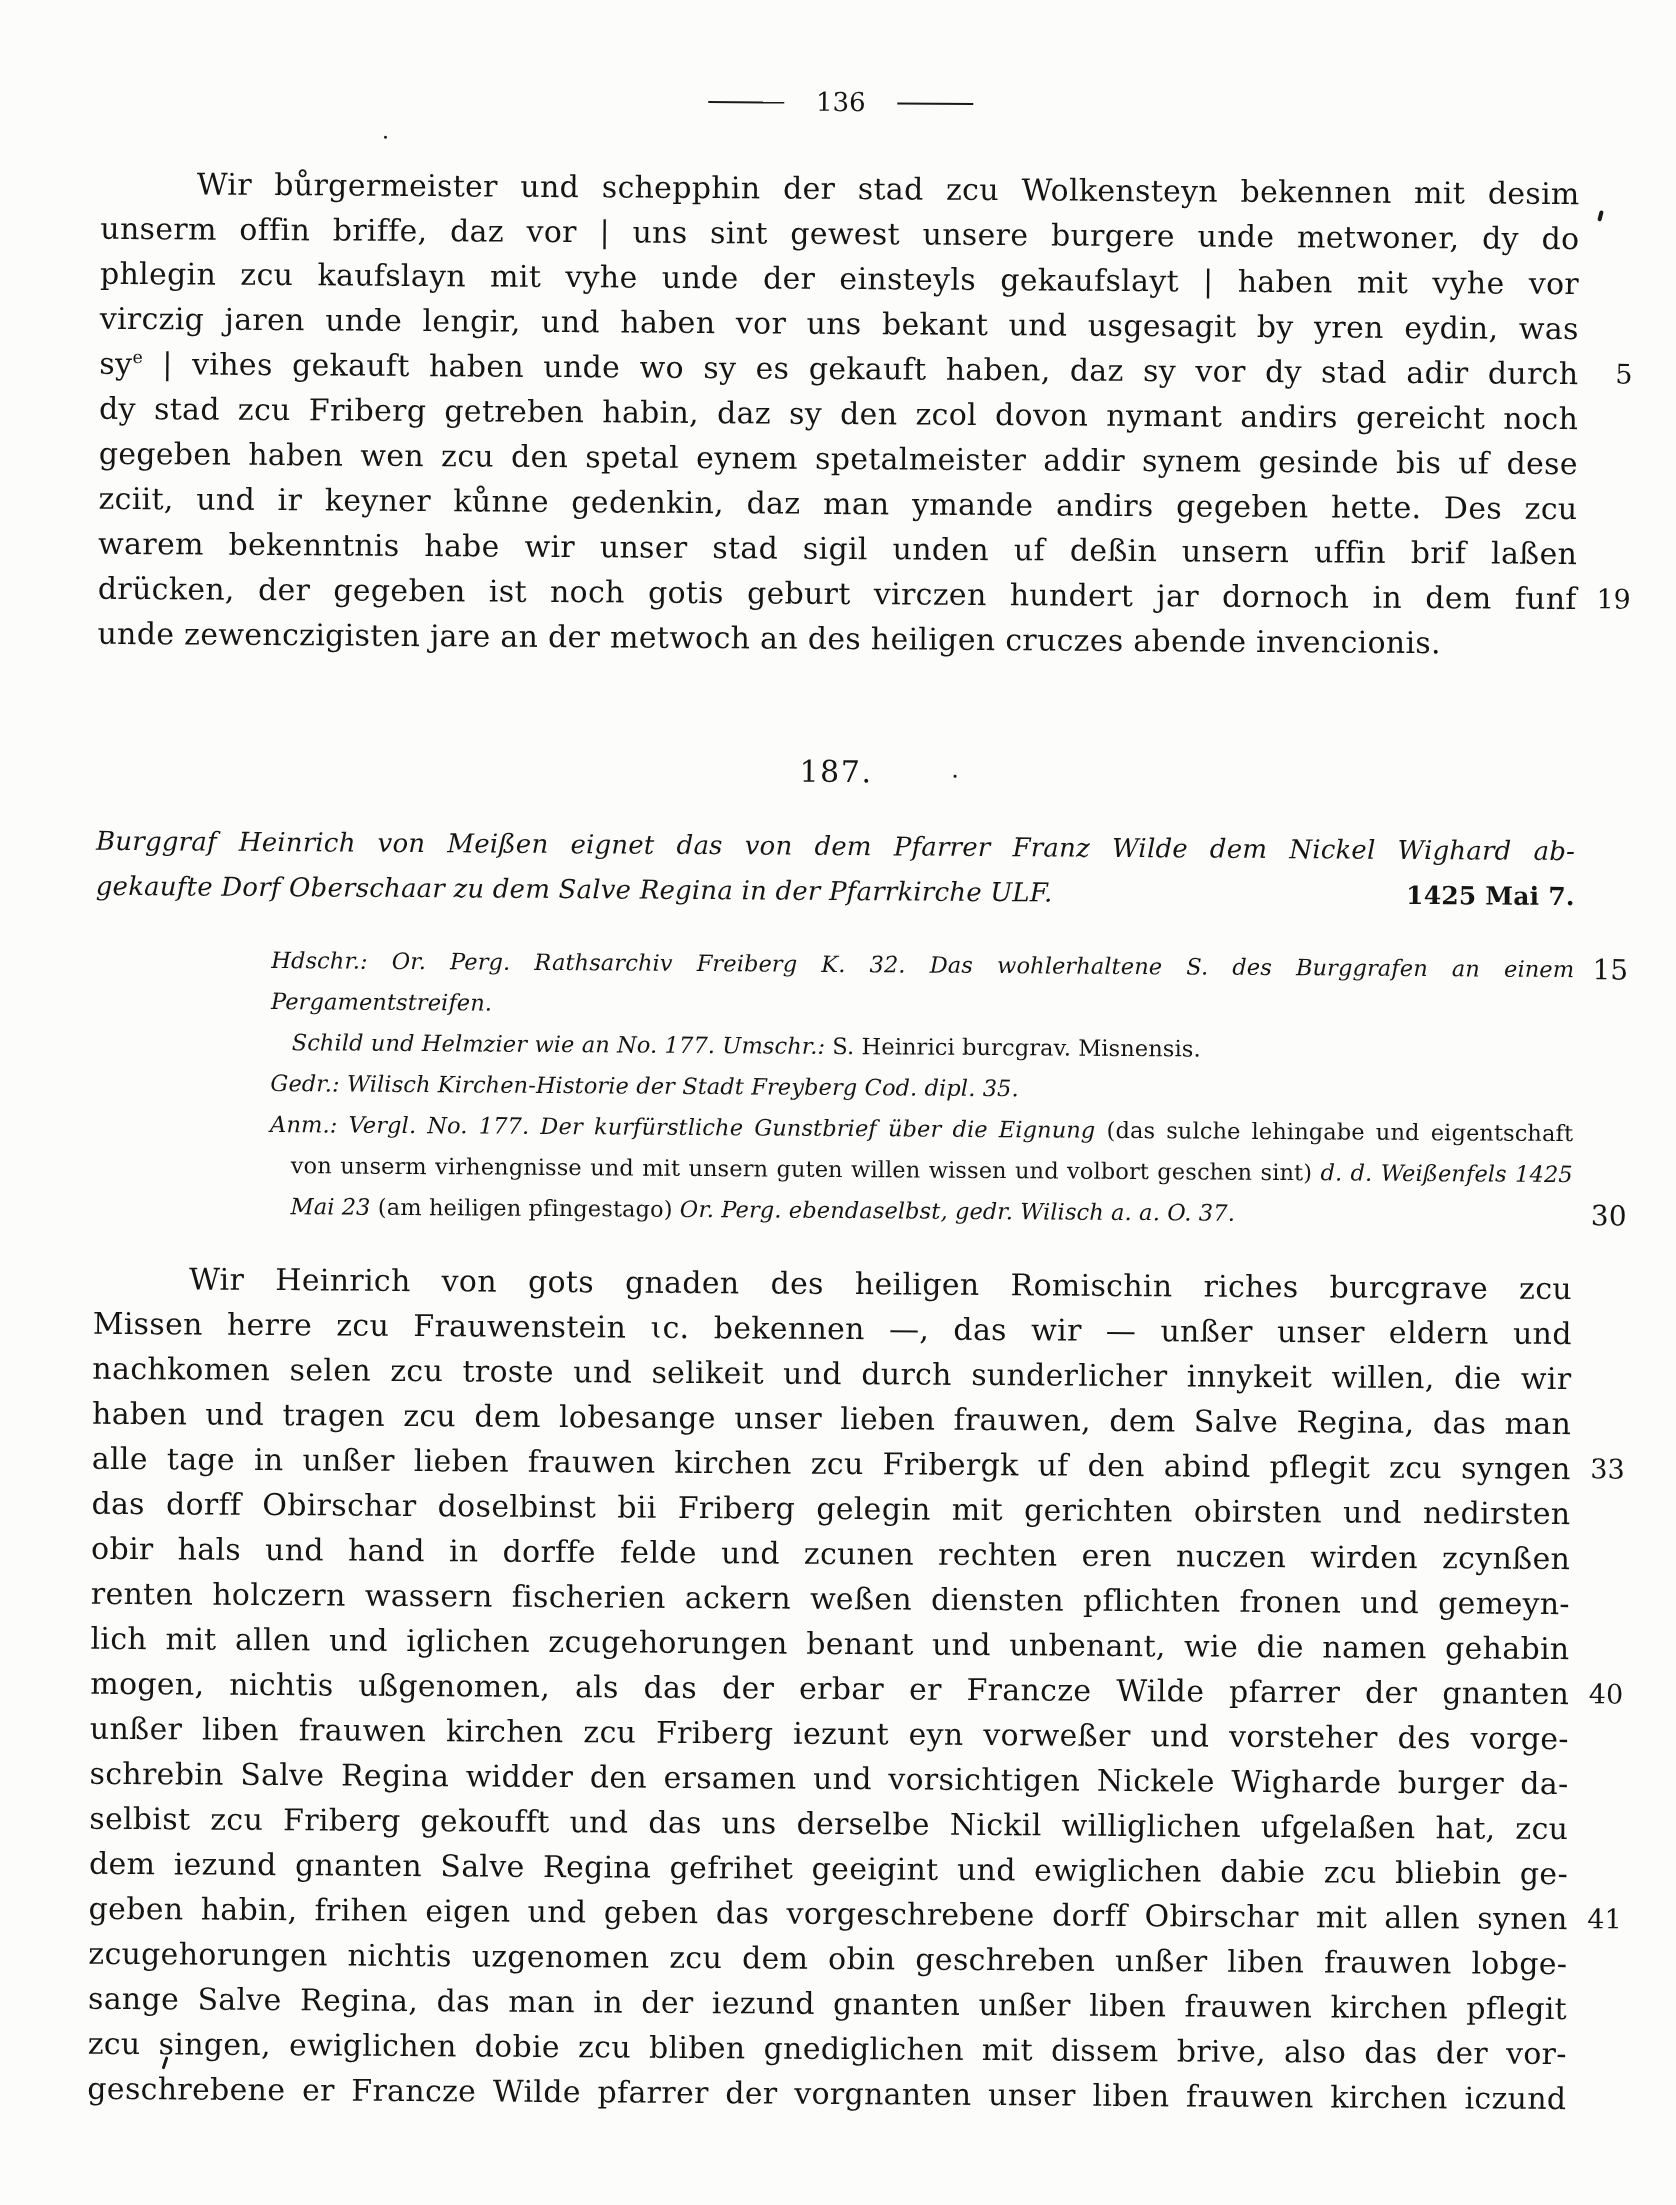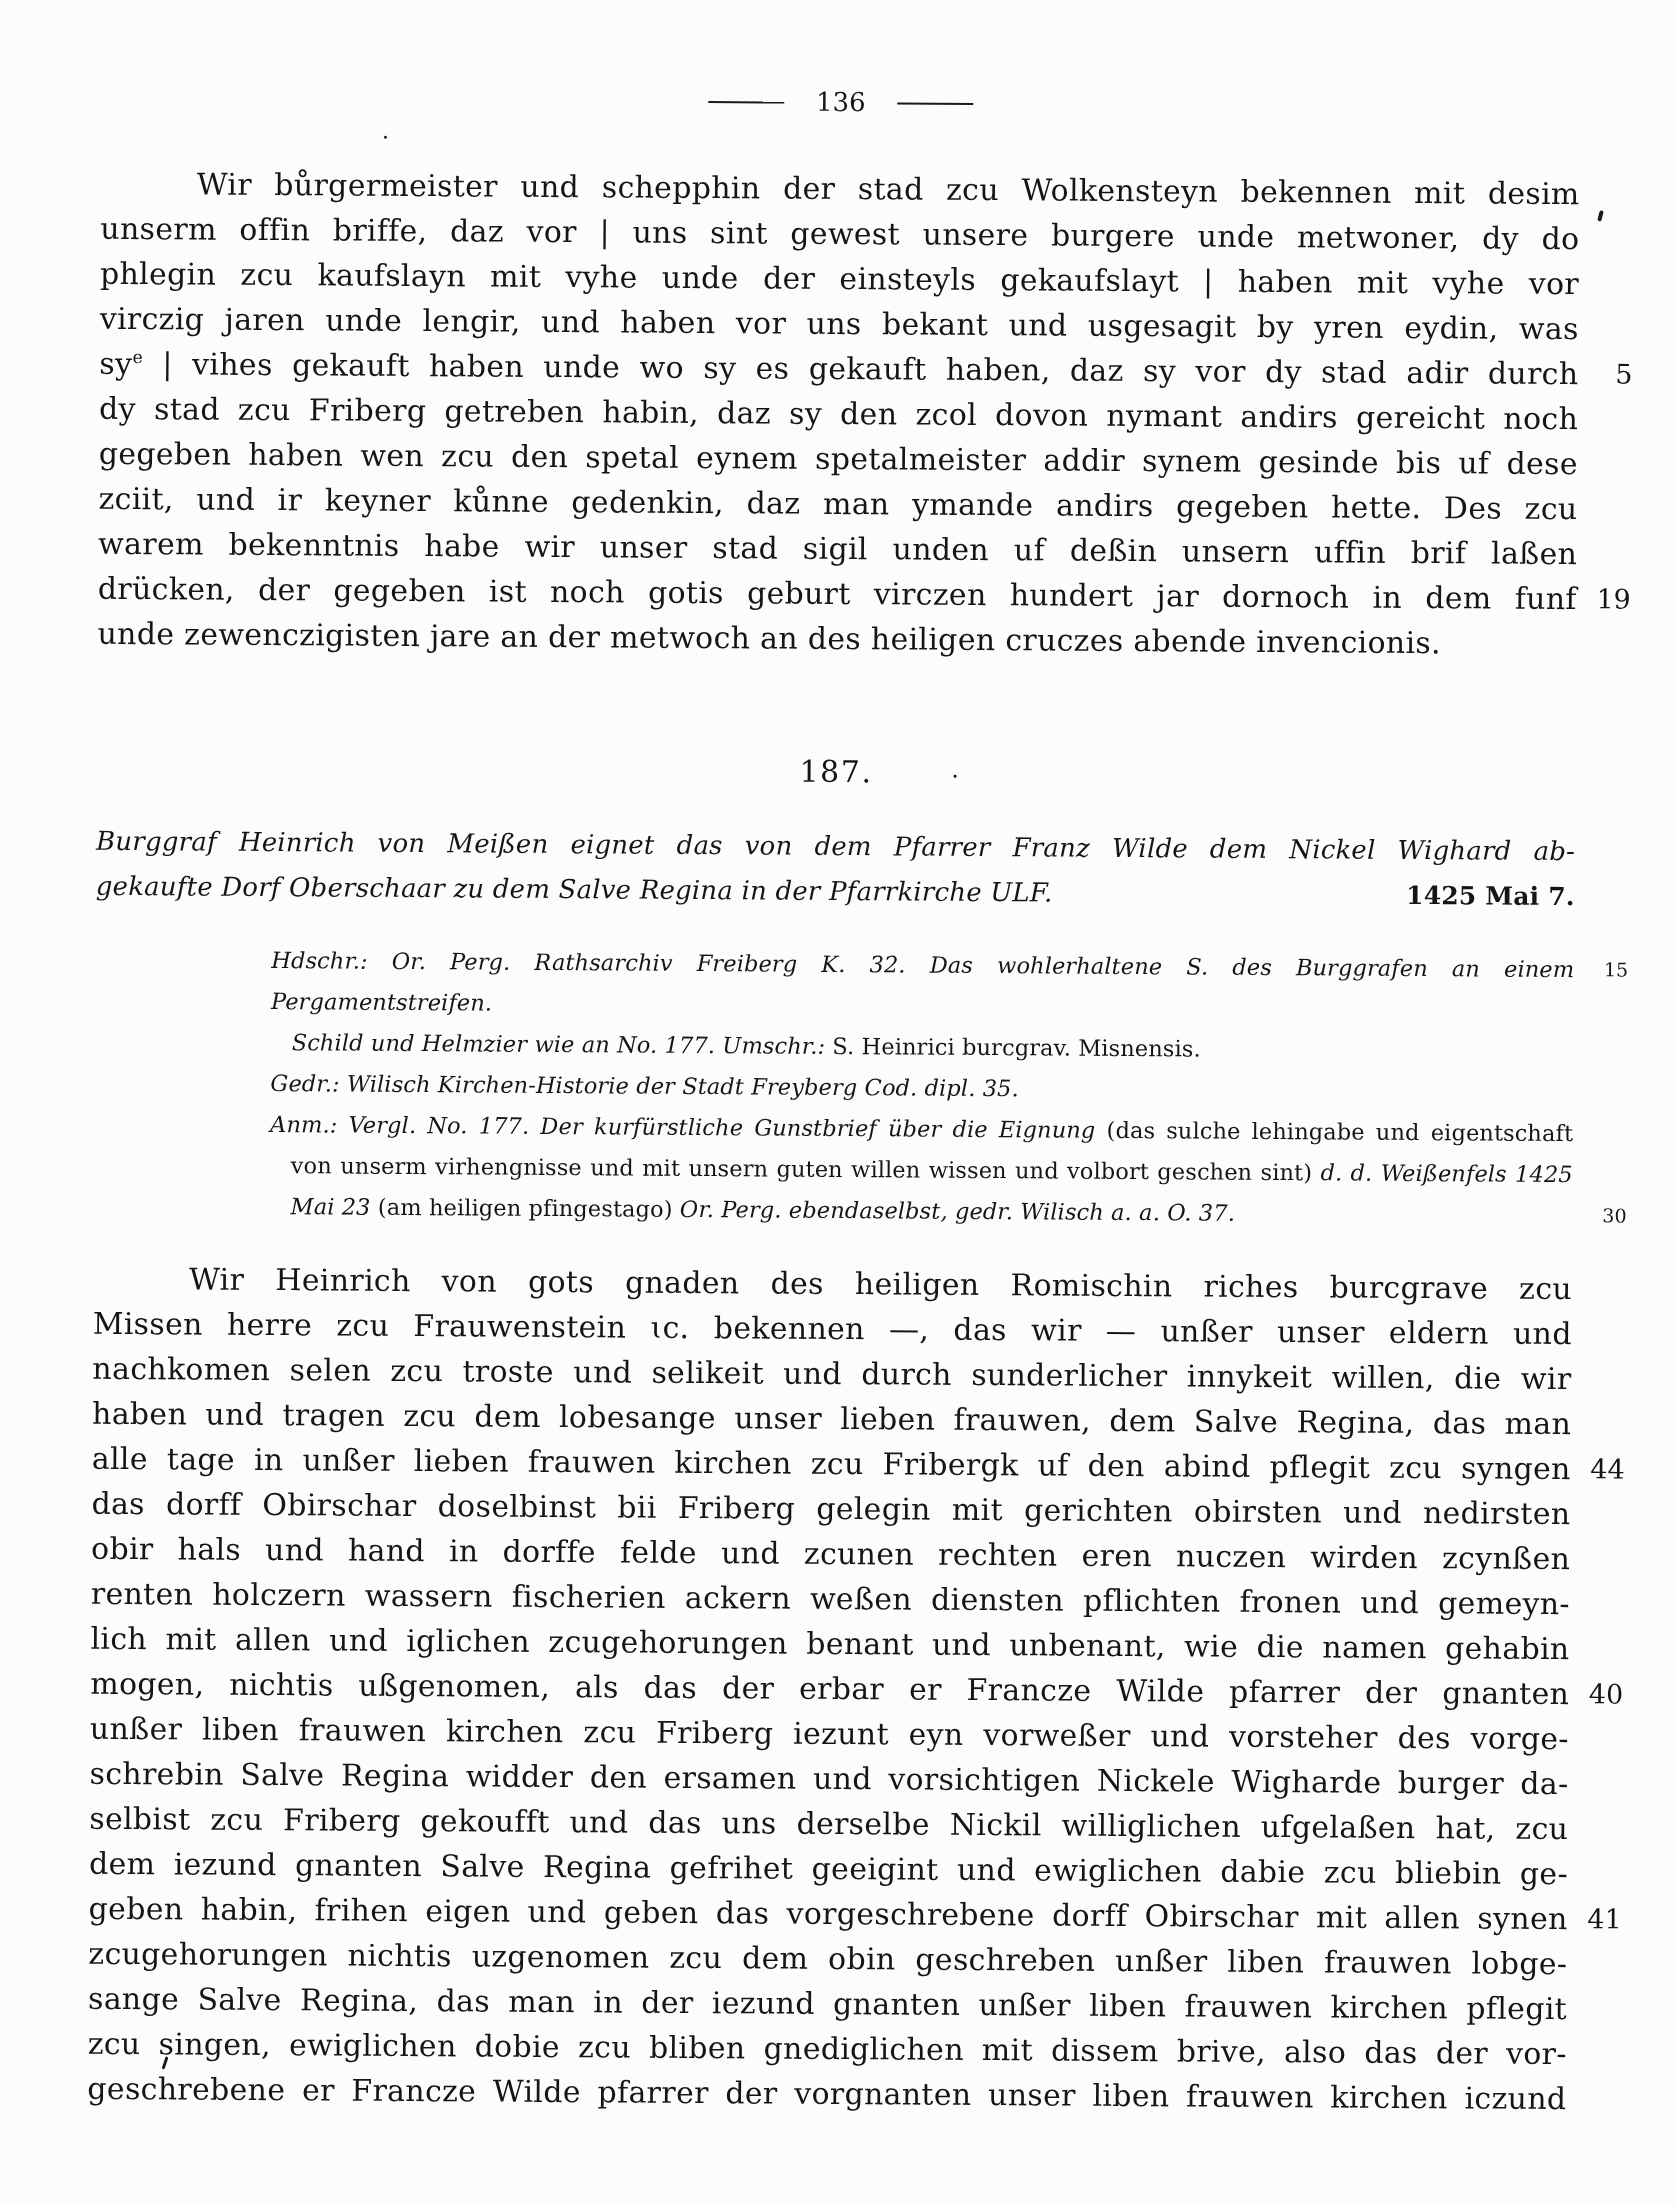--- a/index.html
+++ b/index.html
@@ -59,21 +59,21 @@
   .apparatus{margin-top:30px;margin-left:176px;}
   .aline{
     position:relative;
     font-size:22.5px;line-height:41px;
     text-align:left;text-align-last:left;letter-spacing:0.1px;
   }
   .aline.just{text-align:justify;text-align-last:justify;}
   .aline.cont{padding-left:21px;}
   .it{font-style:italic;}
   .rm{font-style:normal;}
-  .aline .mnum{font-size:19px;line-height:41px;right:-54px;top:0;}
+  .aline .mnum{font-size:28px;line-height:41px;right:-54px;top:0;}
   
   .speck{position:absolute;background:#1b1a19;border-radius:50%;}
   .speck.comma{width:3.8px;height:11px;border-radius:2.2px;transform:rotate(14deg);}
   .speck.slash{width:2.7px;height:13px;border-radius:1.6px;transform:rotate(18deg);}
 </style>
 </head>
 <body>
 
 <div class="content">
 
@@ -114,21 +114,21 @@
     <div class="aline just"><span class="it">Anm.:  Vergl. No. 177.   Der kurfürstliche Gunstbrief über die Eignung </span><span class="rm">(das sulche lehingabe und eigentschaft</span></div>
     <div class="aline just cont"><span class="rm">von unserm virhengnisse und mit unsern guten willen wissen und volbort geschen sint) </span><span class="it">d. d. Weißenfels 1425</span></div>
     <div class="aline cont"><span class="it">Mai 23 </span><span class="rm">(am heiligen pfingestago) </span><span class="it">Or. Perg. ebendaselbst, gedr. Wilisch a. a. O. 37.</span><span class="mnum">30</span></div>
   </div>
 
   <div class="para2">
     <div class="bline ind">Wir Heinrich von gots gnaden des heiligen Romischin riches burcgrave zcu</div>
     <div class="bline">Missen herre zcu Frauwenstein ɩc. bekennen —, das wir — unßer unser eldern und</div>
     <div class="bline">nachkomen selen zcu troste und selikeit und durch sunderlicher innykeit willen, die wir</div>
     <div class="bline">haben und tragen zcu dem lobesange unser lieben frauwen, dem Salve Regina, das man</div>
-    <div class="bline"><span>alle tage in unßer lieben frauwen kirchen zcu Fribergk uf den abind pflegit zcu syngen</span><span class="mnum">44</span></div>
+    <div class="bline"><span>alle tage in unßer lieben frauwen kirchen zcu Fribergk uf den abind pflegit zcu syngen</span><span class="mnum">33</span></div>
     <div class="bline">das dorff Obirschar doselbinst bii Friberg gelegin mit gerichten obirsten und nedirsten</div>
     <div class="bline">obir hals und hand in dorffe felde und zcunen rechten eren nuczen wirden zcynßen</div>
     <div class="bline">renten holczern wassern fischerien ackern weßen diensten pflichten fronen und gemeyn-</div>
     <div class="bline">lich mit allen und iglichen zcugehorungen benant und unbenant, wie die namen gehabin</div>
     <div class="bline"><span>mogen, nichtis ußgenomen, als das der erbar er Francze Wilde pfarrer der gnanten</span><span class="mnum">40</span></div>
     <div class="bline">unßer liben frauwen kirchen zcu Friberg iezunt eyn vorweßer und vorsteher des vorge-</div>
     <div class="bline">schrebin Salve Regina widder den ersamen und vorsichtigen Nickele Wigharde burger da-</div>
     <div class="bline">selbist zcu Friberg gekoufft und das uns derselbe Nickil williglichen ufgelaßen hat, zcu</div>
     <div class="bline">dem iezund gnanten Salve Regina gefrihet geeigint und ewiglichen dabie zcu bliebin ge-</div>
     <div class="bline"><span>geben habin, frihen eigen und geben das vorgeschrebene dorff Obirschar mit allen synen</span><span class="mnum">41</span></div>

